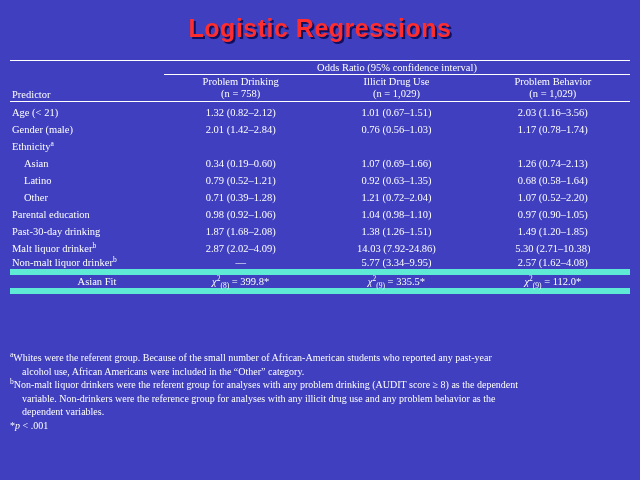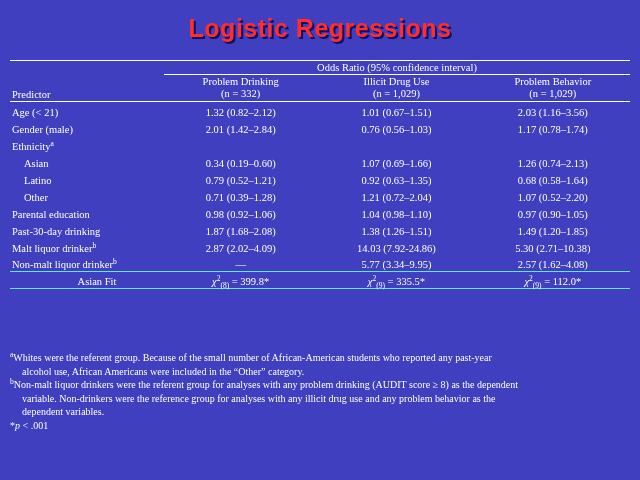--- a/index.html
+++ b/index.html
@@ -44,21 +44,21 @@
   }
   table.main td, table.main th {
     padding: 1px 2px;
     font-weight: normal;
     vertical-align: bottom;
   }
   .rule-top td {
     border-top: 1px solid #ffffff;
   }
   .rule-bottom td {
-    border-bottom: 1px solid #5eead4;
+    border-bottom: 6px solid #5eead4;
   }
   .grp-head {
     text-align: center;
     font-size: 10.5px;
     padding-bottom: 1px;
   }
   .grp-underline {
     border-bottom: 1px solid #ffffff;
   }
   .colhead {
@@ -142,21 +142,21 @@
     <table class="main">
       <tbody>
         <tr class="rule-top">
           <td style="width:150px;"></td>
           <td class="grp-head grp-underline" colspan="3">Odds Ratio (95% confidence interval)</td>
         </tr>
         <tr>
           <td class="predictor-head">Predictor</td>
           <td class="colhead">
             <div>Problem Drinking</div>
-            <div>(n = 332)</div>
+            <div>(n = 758)</div>
           </td>
           <td class="colhead">
             <div>Illicit Drug Use</div>
             <div>(n = 1,029)</div>
           </td>
           <td class="colhead">
             <div>Problem Behavior</div>
             <div>(n = 1,029)</div>
           </td>
         </tr>

